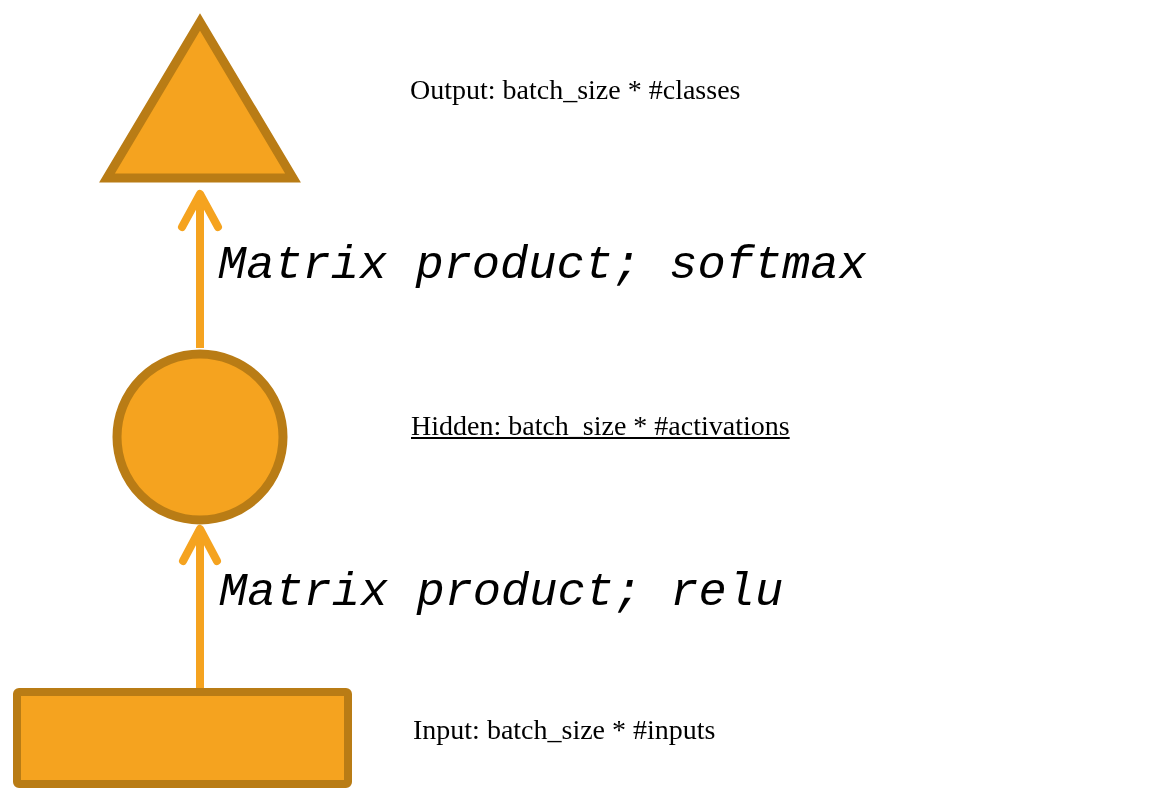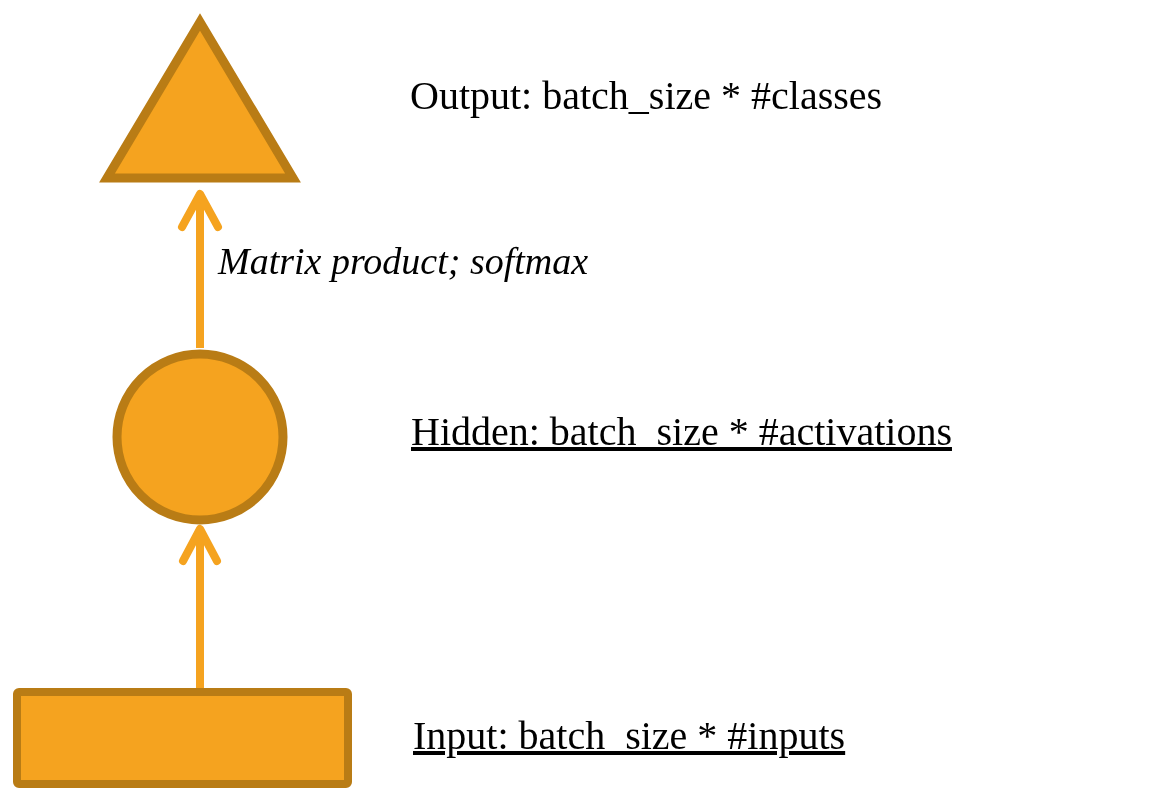--- a/index.html
+++ b/index.html
@@ -27,31 +27,31 @@
     width: 1152px; height: 800px;
     display: block;
   }
   .label {
     position: absolute;
     color: var(--text);
     white-space: nowrap;
     line-height: 1;
   }
   .node-label {
-    font-size: 40px;
+    font-size: 28px;
     font-family: "Liberation Serif", serif;
   }
   .edge-label {
-    font-size: 38px;
+    font-size: 47px;
     font-style: italic;
-    font-family: Liberation Serif, serif;
+    font-family: Liberation Mono, monospace;
   }
   .lbl-output { left: 410px; top: 76px; }
   .lbl-hidden { left: 411px; top: 412px; text-decoration: underline; }
-  .lbl-input  { left: 413px; top: 716px; text-decoration: underline; }
+  .lbl-input  { left: 413px; top: 716px; }
   .lbl-softmax { left: 218px; top: 242px; }
   .lbl-relu    { left: 219px; top: 569px; }
 
   .shape { fill: var(--shape-fill); stroke: var(--shape-border); }
   .arrow-stroke { stroke: var(--arrow); fill: none; }
 </style>
 </head>
 <body>
 
 <div class="canvas">
@@ -76,14 +76,15 @@
   </svg>
 
   <div class="label node-label lbl-output">Output: batch_size * #classes</div>
 
   <div class="label node-label lbl-hidden">Hidden: batch_size * #activations</div>
 
   <div class="label node-label lbl-input">Input: batch_size * #inputs</div>
 
   <div class="label edge-label lbl-softmax">Matrix product; softmax</div>
 
+  <div class="label edge-label lbl-relu">Matrix product; relu</div>
 
 </div>
 
 </body></html>

